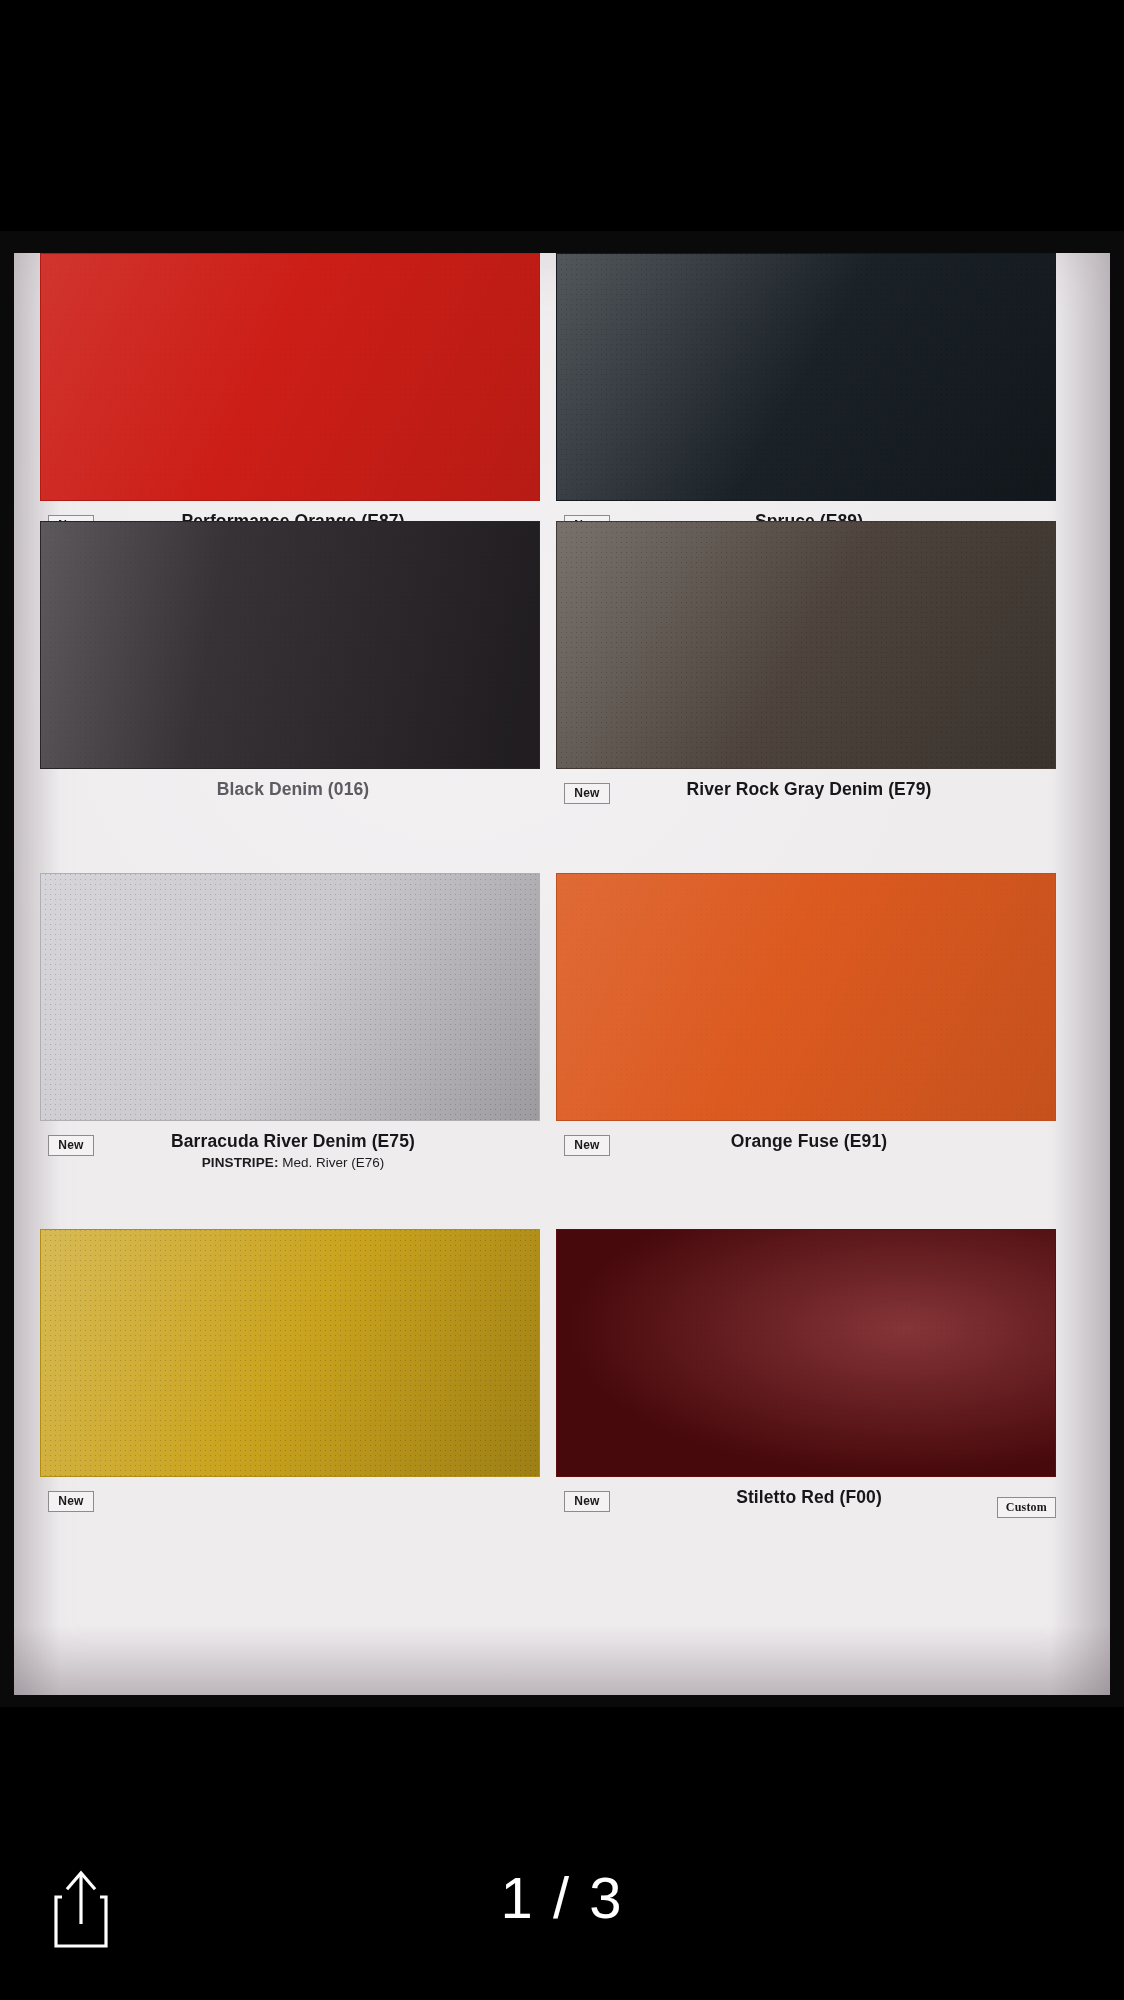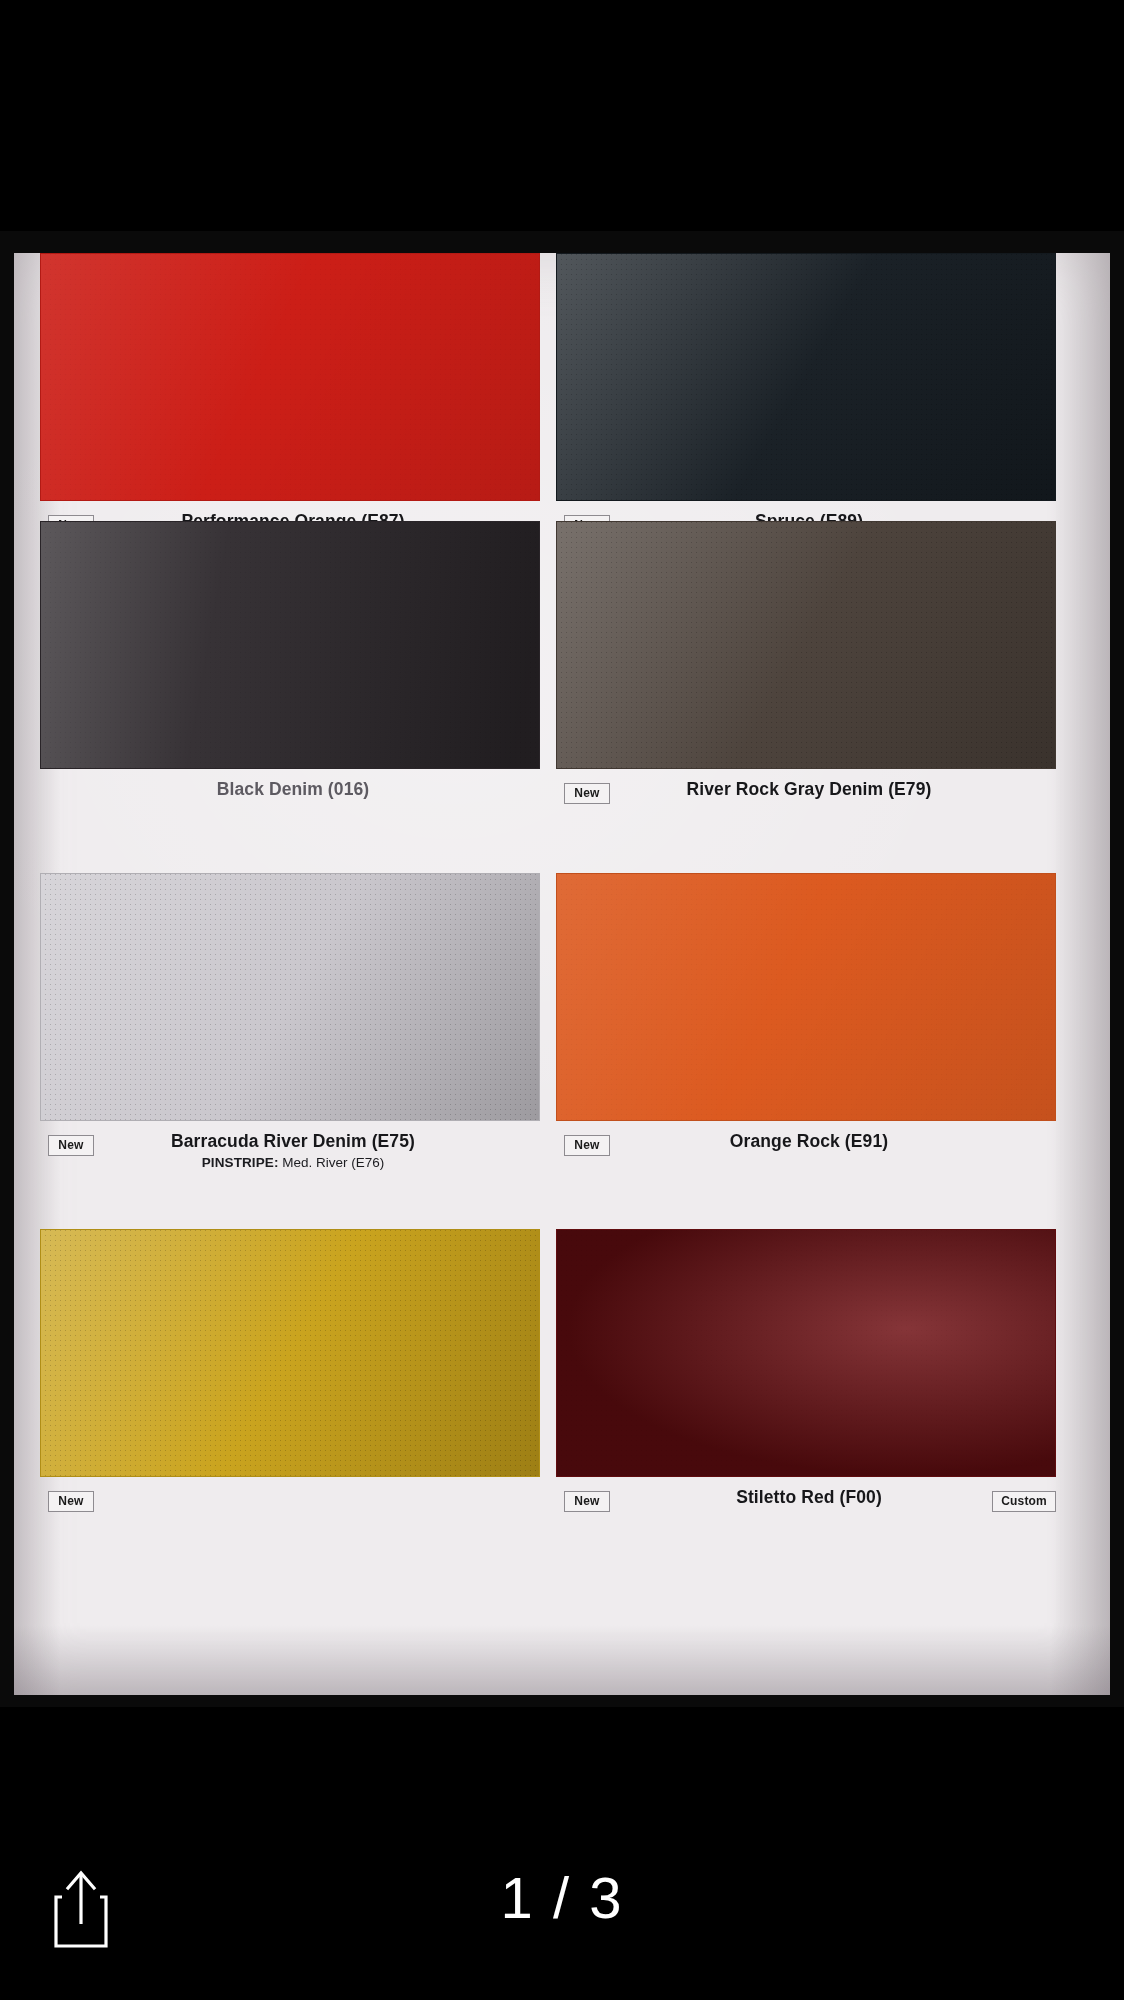--- a/index.html
+++ b/index.html
@@ -105,21 +105,21 @@
     background: #f4f2f3;
     border: 1px solid #8e8b90;
     font-size: 12px;
     font-weight: 700;
     color: #1b1b1b;
     text-align: center;
     letter-spacing: .2px;
     line-height: 1;
   }
   .badge.right {
-    left: auto; right: 0px; top: 8px;
+    left: auto; right: 0px; top: 14px; font-family: Liberation Serif, serif;
   }
   .titles {
     position: absolute;
     left: 6px; right: 0; top: 4px;
     text-align: center;
   }
   .title {
     font-size: 17.5px;
     font-weight: 700;
     color: #17171a;
@@ -250,21 +250,21 @@
         </div>
 
         <div class="cell col-r row-3">
           <div class="swatch" style="background: rgb(220, 90, 32);">
             <div class="sheen" style="background: linear-gradient(115deg, rgba(255, 255, 255, 0.1), rgba(255, 255, 255, 0) 45%, rgba(0, 0, 0, 0.1));"></div>
             <div class="grain" style="opacity: 0.18;"></div>
           </div>
           <div class="caption">
             <div class="badge">New</div>
             <div class="titles">
-              <div class="title">Orange Rock (E91)</div>
+              <div class="title">Orange Fuse (E91)</div>
             </div>
           </div>
         </div>
 
         <div class="cell col-l row-4">
           <div class="swatch" style="background: rgb(201, 162, 26);">
             <div class="sheen" style="background: linear-gradient(120deg, rgba(255, 255, 255, 0.26), rgba(255, 255, 255, 0.02) 50%, rgba(0, 0, 0, 0.22));"></div>
             <div class="grain" style="opacity: 0.85;"></div>
           </div>
           <div class="caption">

